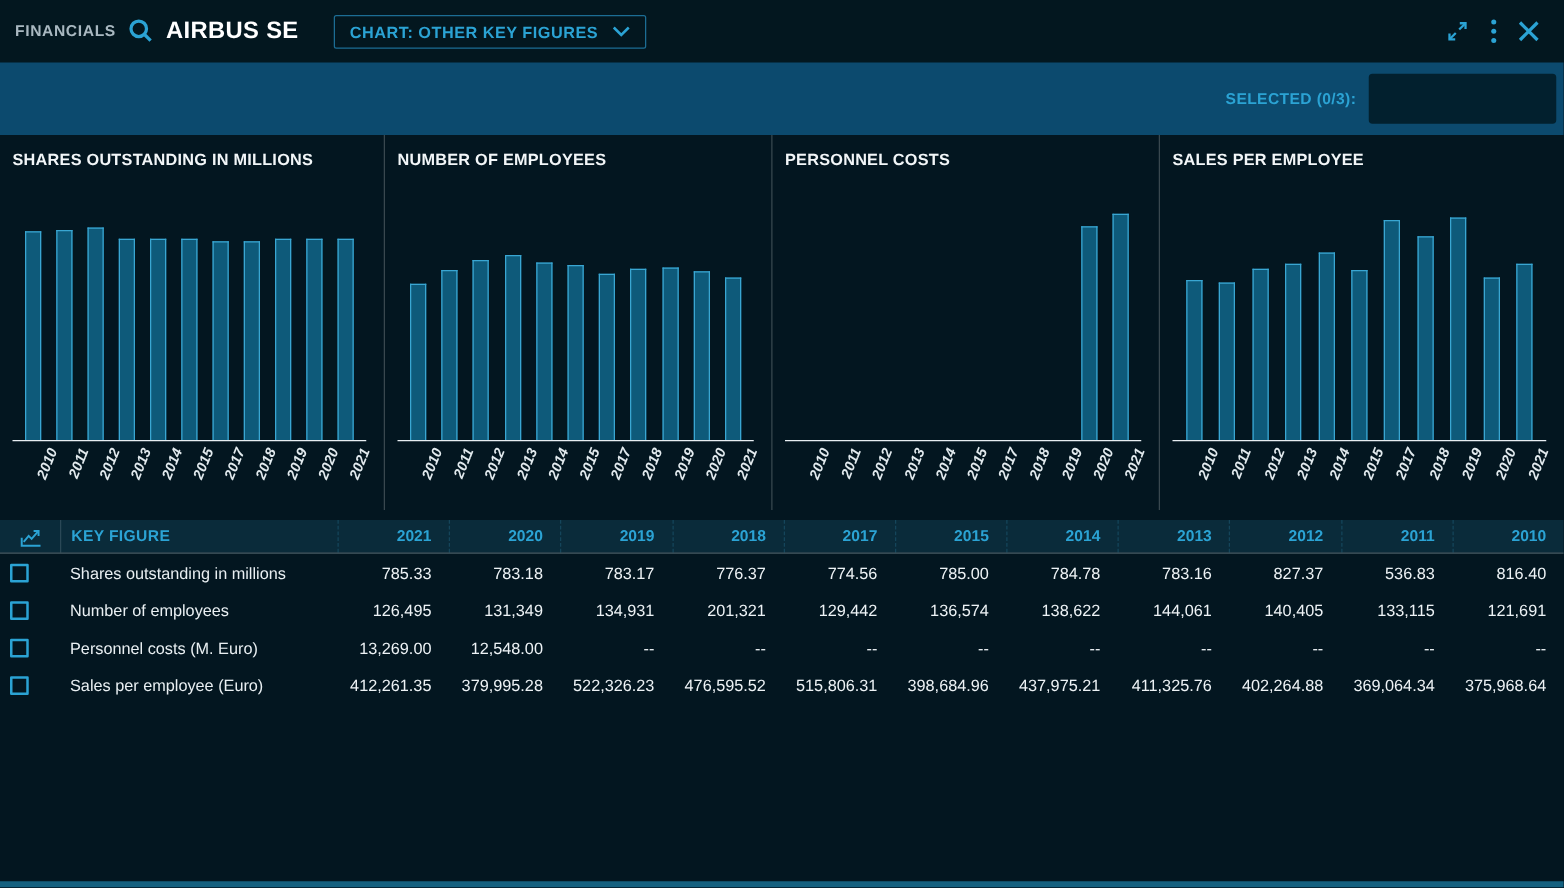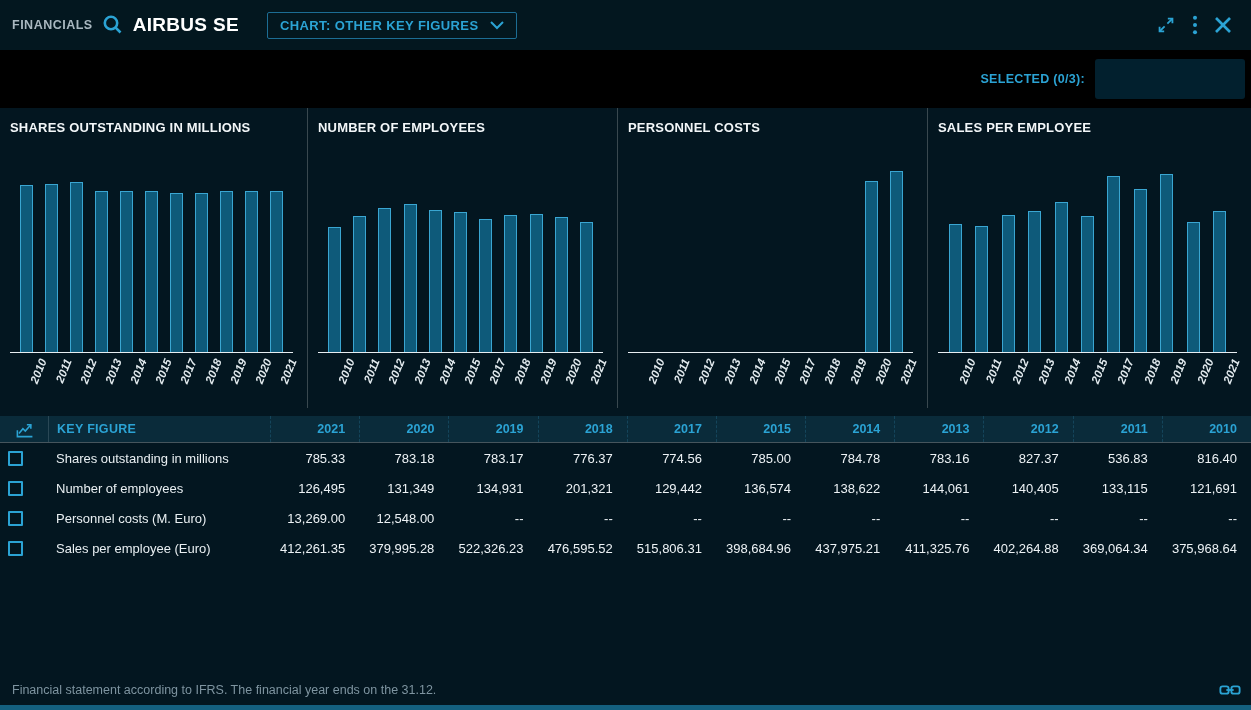--- a/index.html
+++ b/index.html
@@ -9,21 +9,21 @@
   
   .topbar { height:50px; background:#03171f; display:flex; align-items:center; padding:0 12px; gap:8px; flex-shrink:0; }
   .page-title { color:#a9b8c0; font-weight:bold; font-size:12.5px; letter-spacing:.5px; }
   .icon-btn { background:none; border:none; cursor:pointer; display:flex; align-items:center; padding:0; }
   .company { color:#ffffff; font-weight:bold; font-size:19px; margin-right:20px; letter-spacing:.3px; }
   .dropdown { display:flex; align-items:center; gap:12px; border:1px solid #1c6d94; color:#2ba3d4; font-weight:bold;
               font-size:13px; padding:5px 12px; border-radius:2px; background:transparent; letter-spacing:.4px; cursor:pointer; }
   .topbar-right { margin-left:auto; display:flex; align-items:center; gap:15px; padding-right:6px; }
 
   
-  .selection-bar { height:58px; background:#000000; display:flex; align-items:center; justify-content:flex-end; gap:10px; flex-shrink:0; }
+  .selection-bar { height:58px; background:#0c4a6e; display:flex; align-items:center; justify-content:flex-end; gap:10px; flex-shrink:0; }
   .selected-label { color:#2ba3d4; font-weight:bold; font-size:12.5px; letter-spacing:.3px; }
   .selection-box { width:150px; height:40px; background:#02202e; border-radius:3px; margin-right:6px; }
 
   
   .charts { height:300px; display:grid; grid-template-columns:308px 310px 310px 1fr; flex-shrink:0; }
   .chart-panel { padding:12px 14px 0 10px; display:flex; flex-direction:column; }
   .chart-panel.divider { border-right:1px solid #39484f; }
   .chart-title { color:#f2f6f8; font-weight:bold; font-size:13px; letter-spacing:.2px; }
   .plot { height:205px; margin-top:13px; display:flex; align-items:flex-end; justify-content:space-between;
           border-bottom:1px solid #e8eef2; padding:0 4px; }
@@ -470,26 +470,16 @@
         <div class="cell-val">437,975.21</div>
         <div class="cell-val">411,325.76</div>
         <div class="cell-val">402,264.88</div>
         <div class="cell-val">369,064.34</div>
         <div class="cell-val">375,968.64</div>
       </div>
     </section>
 
   <div class="spacer"></div>
 
-  <footer class="footer">
-    <span class="footnote">Financial statement according to IFRS. The financial year ends on the 31.12.</span>
-    <button class="icon-btn">
-      <svg width="22" height="16" viewBox="0 0 24 16" fill="none" stroke="#2ba3d4" stroke-width="2">
-        <rect x="1.5" y="4" width="9" height="8" rx="2.5"></rect>
-        <rect x="13.5" y="4" width="9" height="8" rx="2.5"></rect>
-        <line x1="8" y1="8" x2="16" y2="8"></line>
-      </svg>
-    </button>
-  </footer>
 
   <div class="bottom-strip"></div>
 
 </div>
 
 </body></html>

